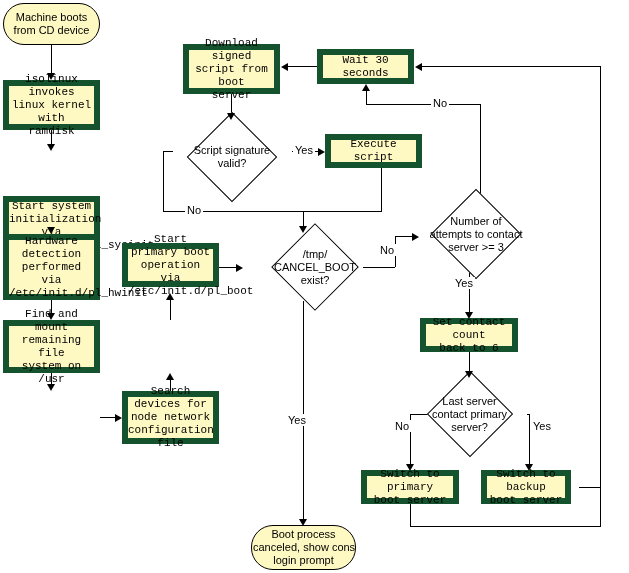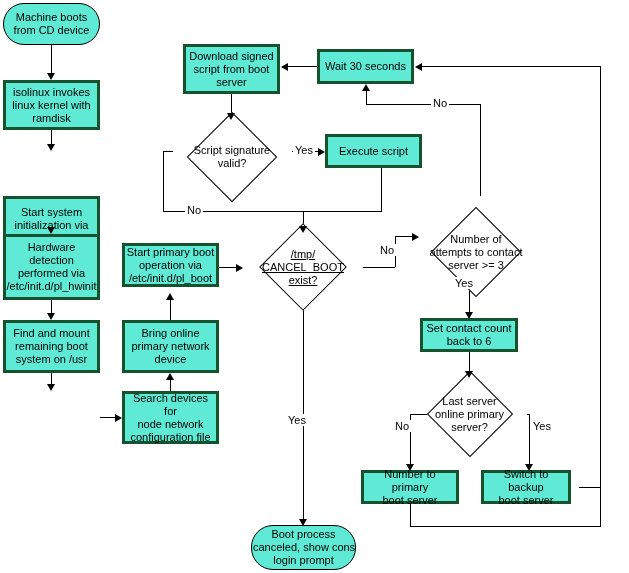--- a/index.html
+++ b/index.html
@@ -19,31 +19,32 @@
   .node{
     position:absolute;
     box-sizing:border-box;
     display:flex;
     align-items:center;
     justify-content:center;
     text-align:center;
     color:#000000;
     font-size:11px;
     line-height:13px;
-    background:#5eead4;
+    background:#fef9c3;
     z-index:3;
   }
   .node .lbl{
     display:block;
     width:100%;
     padding:0 1px;
     white-space:pre-line;
   }
   .process{
-    border:3px solid #14532d;
+    border:6px solid #14532d;
+    font-family:Liberation Mono, monospace;
   }
   .terminal{
     border:1px solid #000000;
     border-radius:22px;
   }
   .terminal.clip .lbl{
     overflow:hidden;
     white-space:pre;
   }
   
@@ -131,21 +132,21 @@
 
   <div class="node process" style="left:3px;top:234px;width:97px;height:66px;">
     <span class="lbl">Hardware
 detection
 performed via
 /etc/init.d/pl_hwinit</span>
   </div>
 
   <div class="node process" style="left:3px;top:320px;width:97px;height:53px;">
     <span class="lbl">Find and mount
-remaining boot
+remaining file
 system on /usr</span>
   </div>
 
 
   <div class="ln lnv" style="left:51px;top:45px;height:28px;"></div>
   <div class="arrow arr-down" style="left:47px;top:73px;"></div>
 
   <div class="ln lnv" style="left:51px;top:130px;height:14px;"></div>
   <div class="arrow arr-down" style="left:47px;top:144px;"></div>
 
@@ -157,45 +158,40 @@
 
   <div class="ln lnv" style="left:51px;top:373px;height:11px;"></div>
   <div class="arrow arr-down" style="left:47px;top:384px;"></div>
 
   <div class="node process" style="left:122px;top:391px;width:97px;height:53px;">
     <span class="lbl">Search devices for
 node network
 configuration file</span>
   </div>
 
-  <div class="node process" style="left:122px;top:320px;width:97px;height:53px;">
-    <span class="lbl">Bring online
-primary network
-device</span>
-  </div>
 
   <div class="node process" style="left:122px;top:243px;width:97px;height:44px;">
     <span class="lbl">Start primary boot
 operation via
 /etc/init.d/pl_boot</span>
   </div>
 
   <div class="ln lnh" style="left:100px;top:417px;width:15px;"></div>
   <div class="arrow arr-right" style="left:115px;top:414px;"></div>
 
   <div class="ln lnv" style="left:170px;top:380px;height:11px;"></div>
   <div class="arrow arr-up" style="left:166px;top:373px;"></div>
 
   <div class="ln lnv" style="left:170px;top:300px;height:20px;"></div>
   <div class="arrow arr-up" style="left:166px;top:293px;"></div>
 
   <div class="ln lnh" style="left:219px;top:267px;width:17px;"></div>
   <div class="arrow arr-right" style="left:236px;top:264px;"></div>
 
-  <div class="node decision" style="left:243px;top:233px;width:120px;height:68px;text-decoration:underline;">
+  <div class="node decision" style="left:255px;top:233px;width:120px;height:68px;">
     <div class="dia" style="width:60px;height:60px;"></div>
     <span class="lbl">/tmp/
 CANCEL_BOOT
 exist?</span>
   </div>
 
   <div class="node process" style="left:183px;top:44px;width:97px;height:50px;">
     <span class="lbl">Download signed
 script from boot
 server</span>
@@ -236,21 +232,21 @@
   <div class="ln lnh" style="left:363px;top:267px;width:32px;"></div>
   <div class="ln lnv" style="left:395px;top:236px;height:31px;"></div>
   <div class="ln lnh" style="left:395px;top:236px;width:17px;"></div>
   <div class="arrow arr-right" style="left:412px;top:233px;"></div>
   <div class="edgelbl" style="left:378px;top:244px;">No</div>
 
   <div class="ln lnv" style="left:303px;top:301px;height:218px;"></div>
   <div class="arrow arr-down" style="left:299px;top:519px;"></div>
   <div class="edgelbl" style="left:286px;top:414px;">Yes</div>
 
-  <div class="node decision" style="left:412px;top:214px;width:128px;height:76px;">
+  <div class="node decision" style="left:412px;top:196px;width:128px;height:76px;">
     <div class="dia" style="width:62px;height:62px;"></div>
     <span class="lbl">Number of
 attempts to contact
 server &gt;= 3</span>
   </div>
 
   <div class="ln lnv" style="left:480px;top:104px;height:92px;"></div>
   <div class="ln lnh" style="left:366px;top:104px;width:115px;"></div>
   <div class="ln lnv" style="left:366px;top:91px;height:13px;"></div>
   <div class="arrow arr-up" style="left:362px;top:84px;"></div>
@@ -264,36 +260,36 @@
     <span class="lbl">Set contact count
 back to 6</span>
   </div>
 
   <div class="ln lnv" style="left:469px;top:352px;height:19px;"></div>
   <div class="arrow arr-down" style="left:465px;top:371px;"></div>
 
   <div class="node decision" style="left:412px;top:378px;width:115px;height:72px;">
     <div class="dia" style="width:59px;height:59px;"></div>
     <span class="lbl">Last server
-online primary
+contact primary
 server?</span>
   </div>
 
   <div class="ln lnh" style="left:410px;top:414px;width:18px;"></div>
   <div class="ln lnv" style="left:410px;top:414px;height:50px;"></div>
   <div class="arrow arr-down" style="left:406px;top:464px;"></div>
   <div class="edgelbl" style="left:393px;top:420px;">No</div>
 
   <div class="ln lnh" style="left:527px;top:414px;width:3px;"></div>
   <div class="ln lnv" style="left:529px;top:414px;height:50px;"></div>
   <div class="arrow arr-down" style="left:525px;top:464px;"></div>
   <div class="edgelbl" style="left:531px;top:420px;">Yes</div>
 
   <div class="node process" style="left:361px;top:470px;width:98px;height:34px;">
-    <span class="lbl">Number to primary
+    <span class="lbl">Switch to primary
 boot server</span>
   </div>
 
   <div class="node process" style="left:481px;top:470px;width:90px;height:34px;">
     <span class="lbl">Switch to backup
 boot server</span>
   </div>
 
   <div class="ln lnv" style="left:410px;top:504px;height:22px;"></div>
   <div class="ln lnh" style="left:410px;top:526px;width:191px;"></div>

